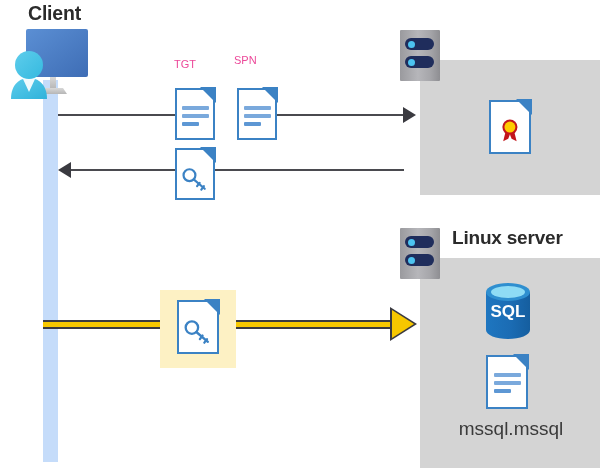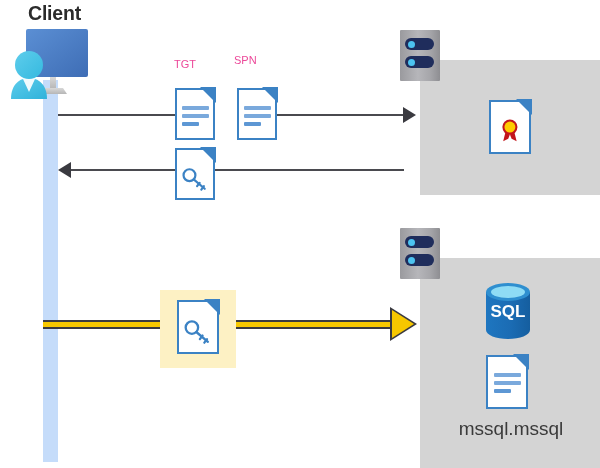--- a/index.html
+++ b/index.html
@@ -167,20 +167,21 @@
 <body>
 
 <div class="stage">
 
   <div class="panel" id="dc-panel"></div>
   <div class="panel" id="linux-panel"></div>
 
   <div id="lifeline"></div>
 
   <div class="title" id="client-title">Client</div>
+  <div class="title" id="linux-title">Linux server</div>
 
   <div id="client-icon">
     <svg viewBox="0 0 92 80" width="92" height="80">
       <defs>
         <linearGradient id="monGrad" x1="0" y1="0" x2="1" y2="1">
           <stop offset="0%" stop-color="#5b8fd4"></stop>
           <stop offset="100%" stop-color="#3e6db5"></stop>
         </linearGradient>
         <linearGradient id="standGrad" x1="0" y1="0" x2="0" y2="1">
           <stop offset="0%" stop-color="#d8d8d8"></stop>

